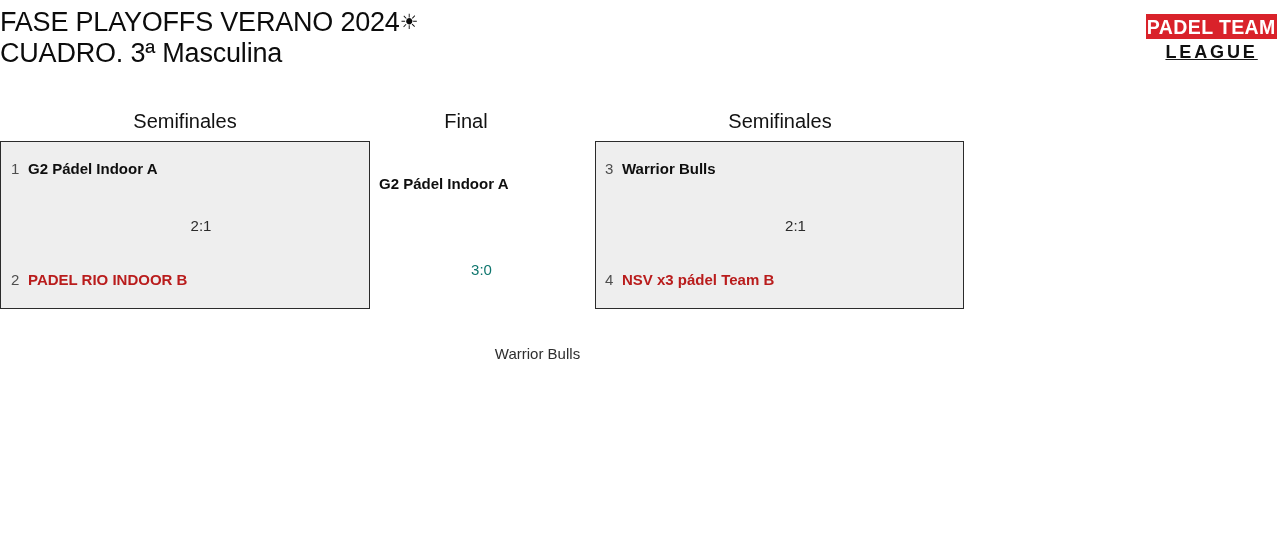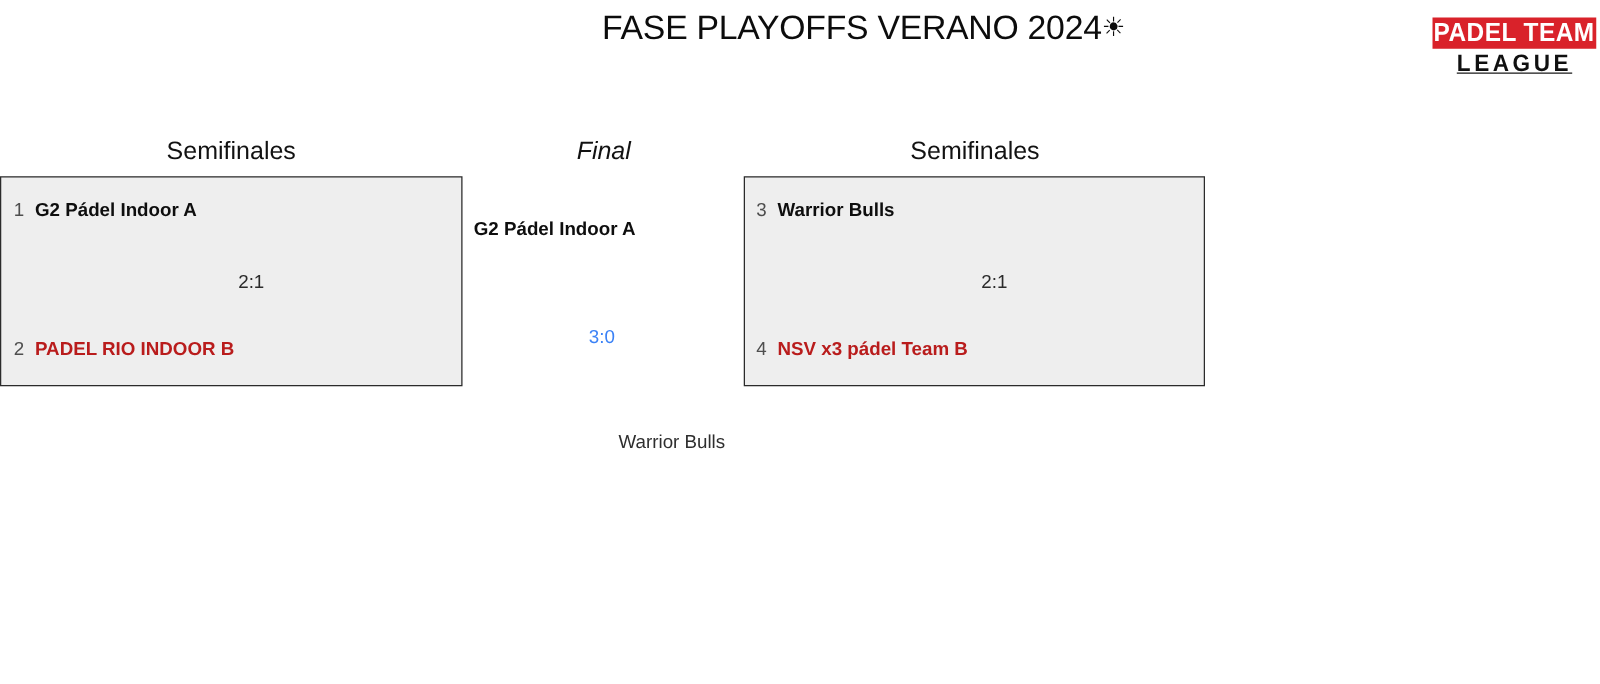--- a/index.html
+++ b/index.html
@@ -16,21 +16,20 @@
     position: relative;
   }
 
   
   #header {
     position: absolute;
     left: 0;
     top: 0;
     width: 1157px;
     height: 95px;
-    text-align: right;
   }
   #title-block {
     position: absolute;
     left: 0;
     top: 7px;
     width: 900px;
   }
   .title-line {
     font-size: 27px;
     font-weight: 400;
@@ -94,21 +93,21 @@
   
   .round-header {
     position: absolute;
     font-size: 20px;
     font-weight: 400;
     color: #121212;
     text-align: center;
     white-space: nowrap;
   }
   #header-semis-left  { left: 0px;   top: 110px; width: 370px; }
-  #header-final       { left: 383px; top: 110px; width: 200px; font-style: italic; }
+  #header-final       { left: 366px; top: 110px; width: 200px; }
   #header-semis-right { left: 595px; top: 110px; width: 370px; }
 
   .match-box {
     position: absolute;
     background: #eeeeee;
     border: 1px solid #2b2b2b;
     box-sizing: border-box;
   }
   #match-semi-left  { left: 0px;   top: 141px; width: 370px; height: 168px; }
   #match-semi-right { left: 595px; top: 141px; width: 369px; height: 168px; }
@@ -166,21 +165,21 @@
     color: #0e0e0e;
     white-space: nowrap;
   }
   #score-final {
     position: absolute;
     left: 383px;
     top: 261px;
     width: 197px;
     text-align: center;
     font-size: 15px;
-    color: #3b82f6;
+    color: #0f766e;
     white-space: nowrap;
   }
   #final-runnerup {
     position: absolute;
     left: 389px;
     top: 345px;
     width: 297px;
     text-align: center;
     font-size: 15px;
     font-weight: 400;
@@ -188,20 +187,21 @@
     white-space: nowrap;
   }
 </style>
 </head>
 <body>
 
 <div id="header">
 
   <div id="title-block">
     <div class="title-line"><span>FASE PLAYOFFS VERANO 2024</span><span id="sun-icon">☀</span></div>
+    <div class="title-line">CUADRO. 3ª Masculina</div>
   </div>
 
   <div id="logo">
     <div id="logo-banner">
       <span id="logo-banner-text">PADEL TEAM</span>
     </div>
     <div id="logo-sub">
       <span id="logo-sub-text">LEAGUE</span>
     </div>
   </div>

